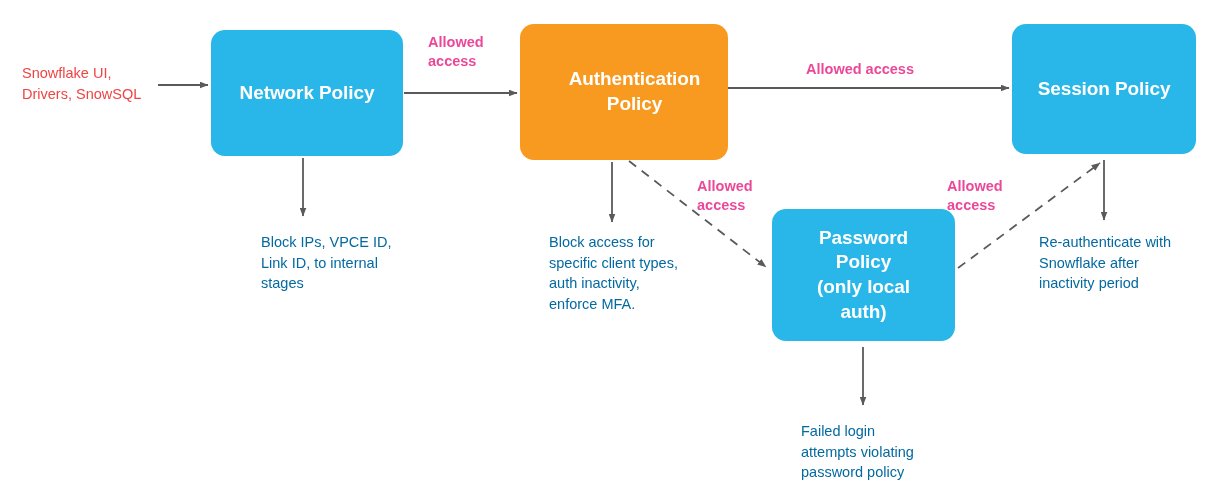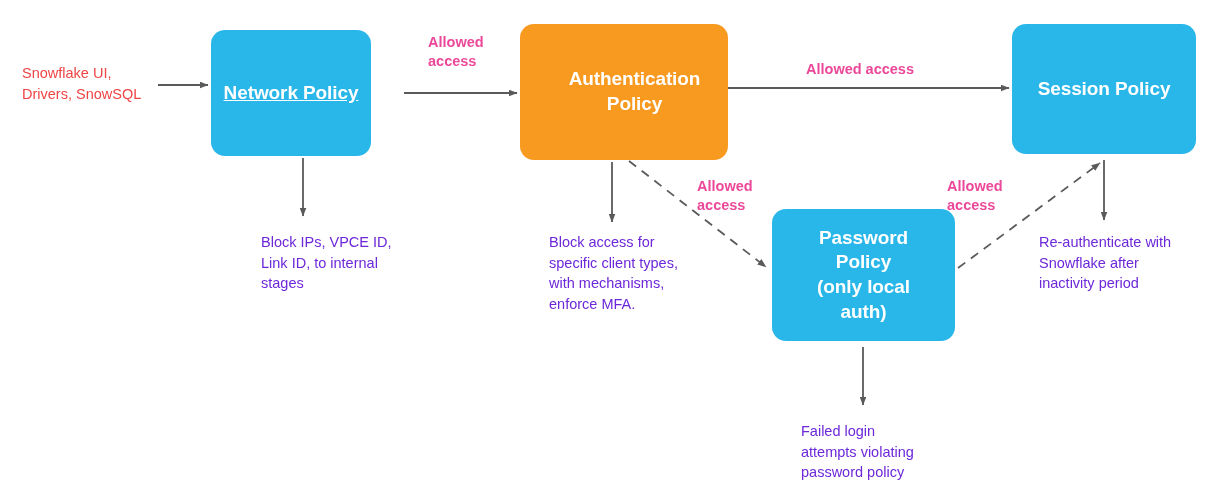--- a/index.html
+++ b/index.html
@@ -44,21 +44,21 @@
   .label {
     position: absolute;
     font-size: 14.5px;
     line-height: 1.33;
   }
   .label-green {
     color: #ec4899;
     font-weight: bold;
   }
   .label-red {
-    color: #6d28d9;
+    color: #0369a1;
     font-weight: normal;
     line-height: 1.42;
   }
   .label-dark {
     color: #ef4444;
     font-weight: normal;
     line-height: 1.42;
     font-size: 14.5px;
   }
 </style>
@@ -109,21 +109,21 @@
     <g>
       <line x1="863" y1="347" x2="863" y2="405" stroke="#5a5a5a" stroke-width="1.8" marker-end="url(#arrowhead)"></line>
     </g>
   </svg>
 
   <div class="label label-dark" style="left:22px; top:63px; width:160px;">
     <div>Snowflake UI,</div>
     <div>Drivers, SnowSQL</div>
   </div>
 
-  <div class="node node-blue" style="left:211px; top:30px; width:160px; height:126px;text-decoration:underline;">
+  <div class="node node-blue" style="left:211px; top:30px; width:192px; height:126px;">
     <span>Network Policy</span>
   </div>
 
   <div class="node node-orange" style="left:520px; top:24px; width:187px; height:136px;">
     <span>
       <span>Authentication</span><br>
       <span>Policy</span>
     </span>
   </div>
 
@@ -161,21 +161,21 @@
 
   <div class="label label-red" style="left:261px; top:232px; width:200px;">
     <div>Block IPs, VPCE ID,</div>
     <div>Link ID, to internal</div>
     <div>stages</div>
   </div>
 
   <div class="label label-red" style="left:549px; top:232px; width:180px;">
     <div>Block access for</div>
     <div>specific client types,</div>
-    <div>with mechanisms,</div>
+    <div>auth inactivity,</div>
     <div>enforce MFA.</div>
   </div>
 
   <div class="label label-red" style="left:1039px; top:232px; width:175px;">
     <div>Re-authenticate with</div>
     <div>Snowflake after</div>
     <div>inactivity period</div>
   </div>
 
   <div class="label label-red" style="left:801px; top:421px; width:180px;">

